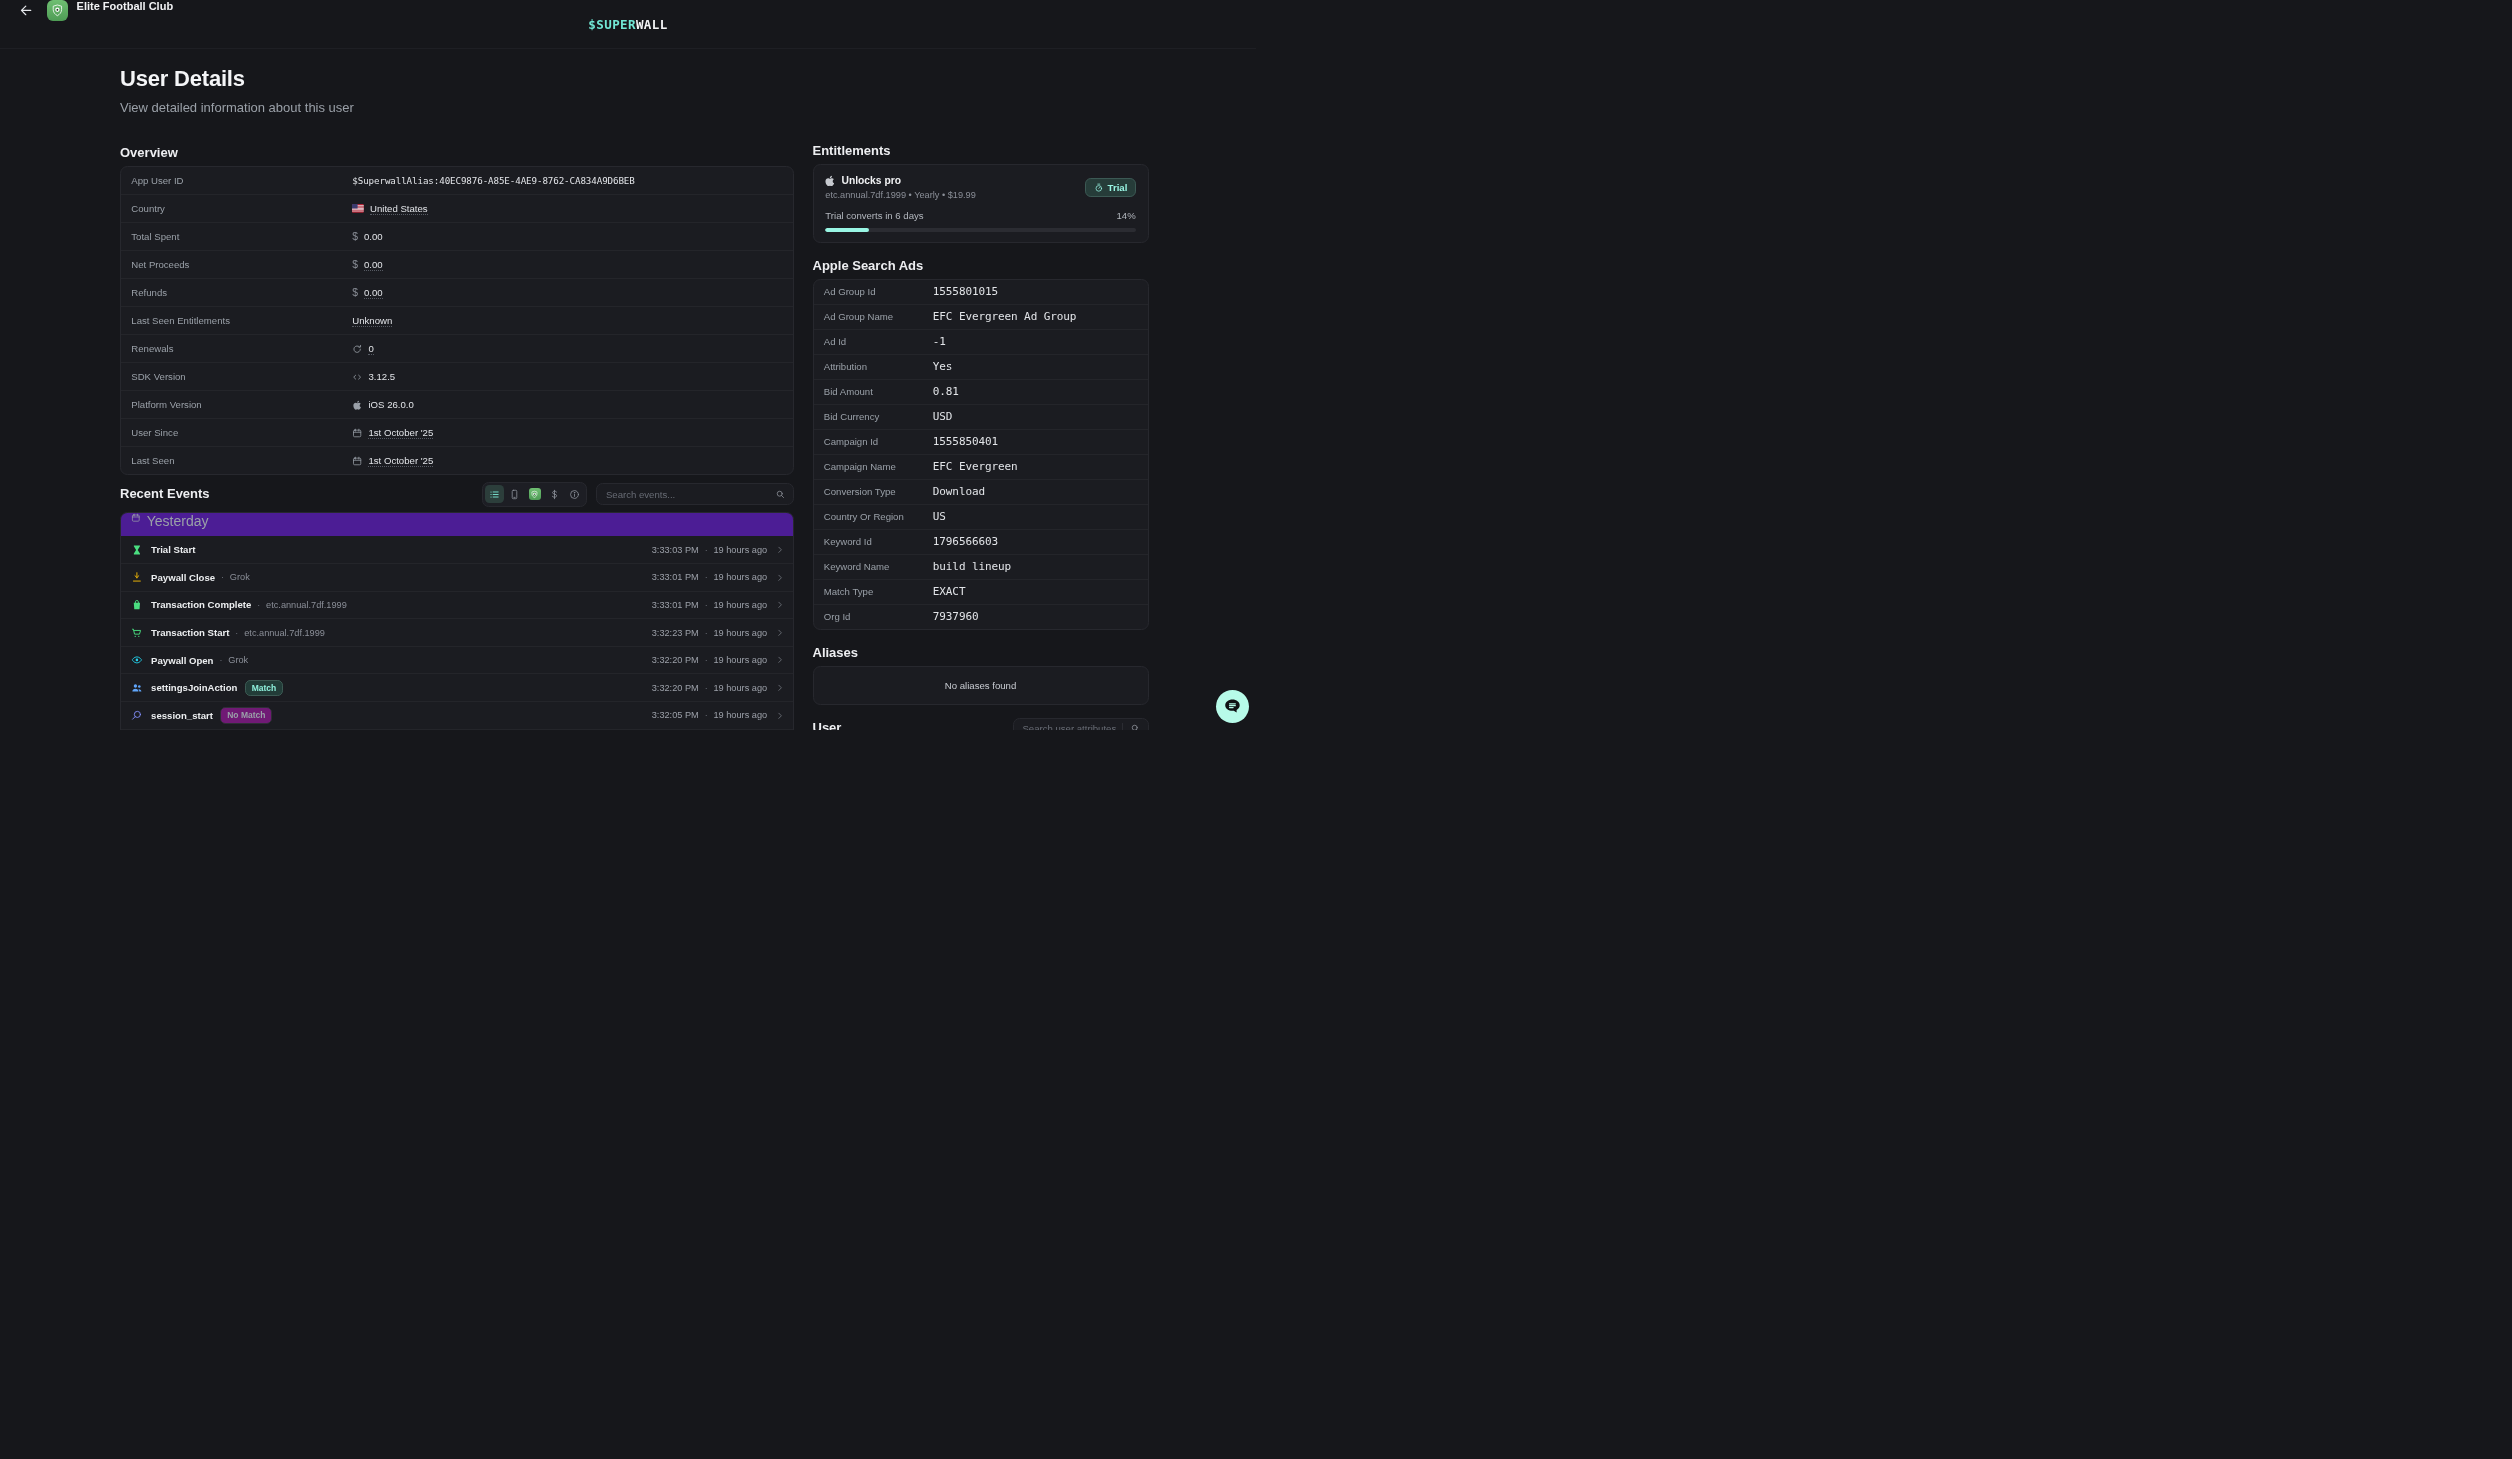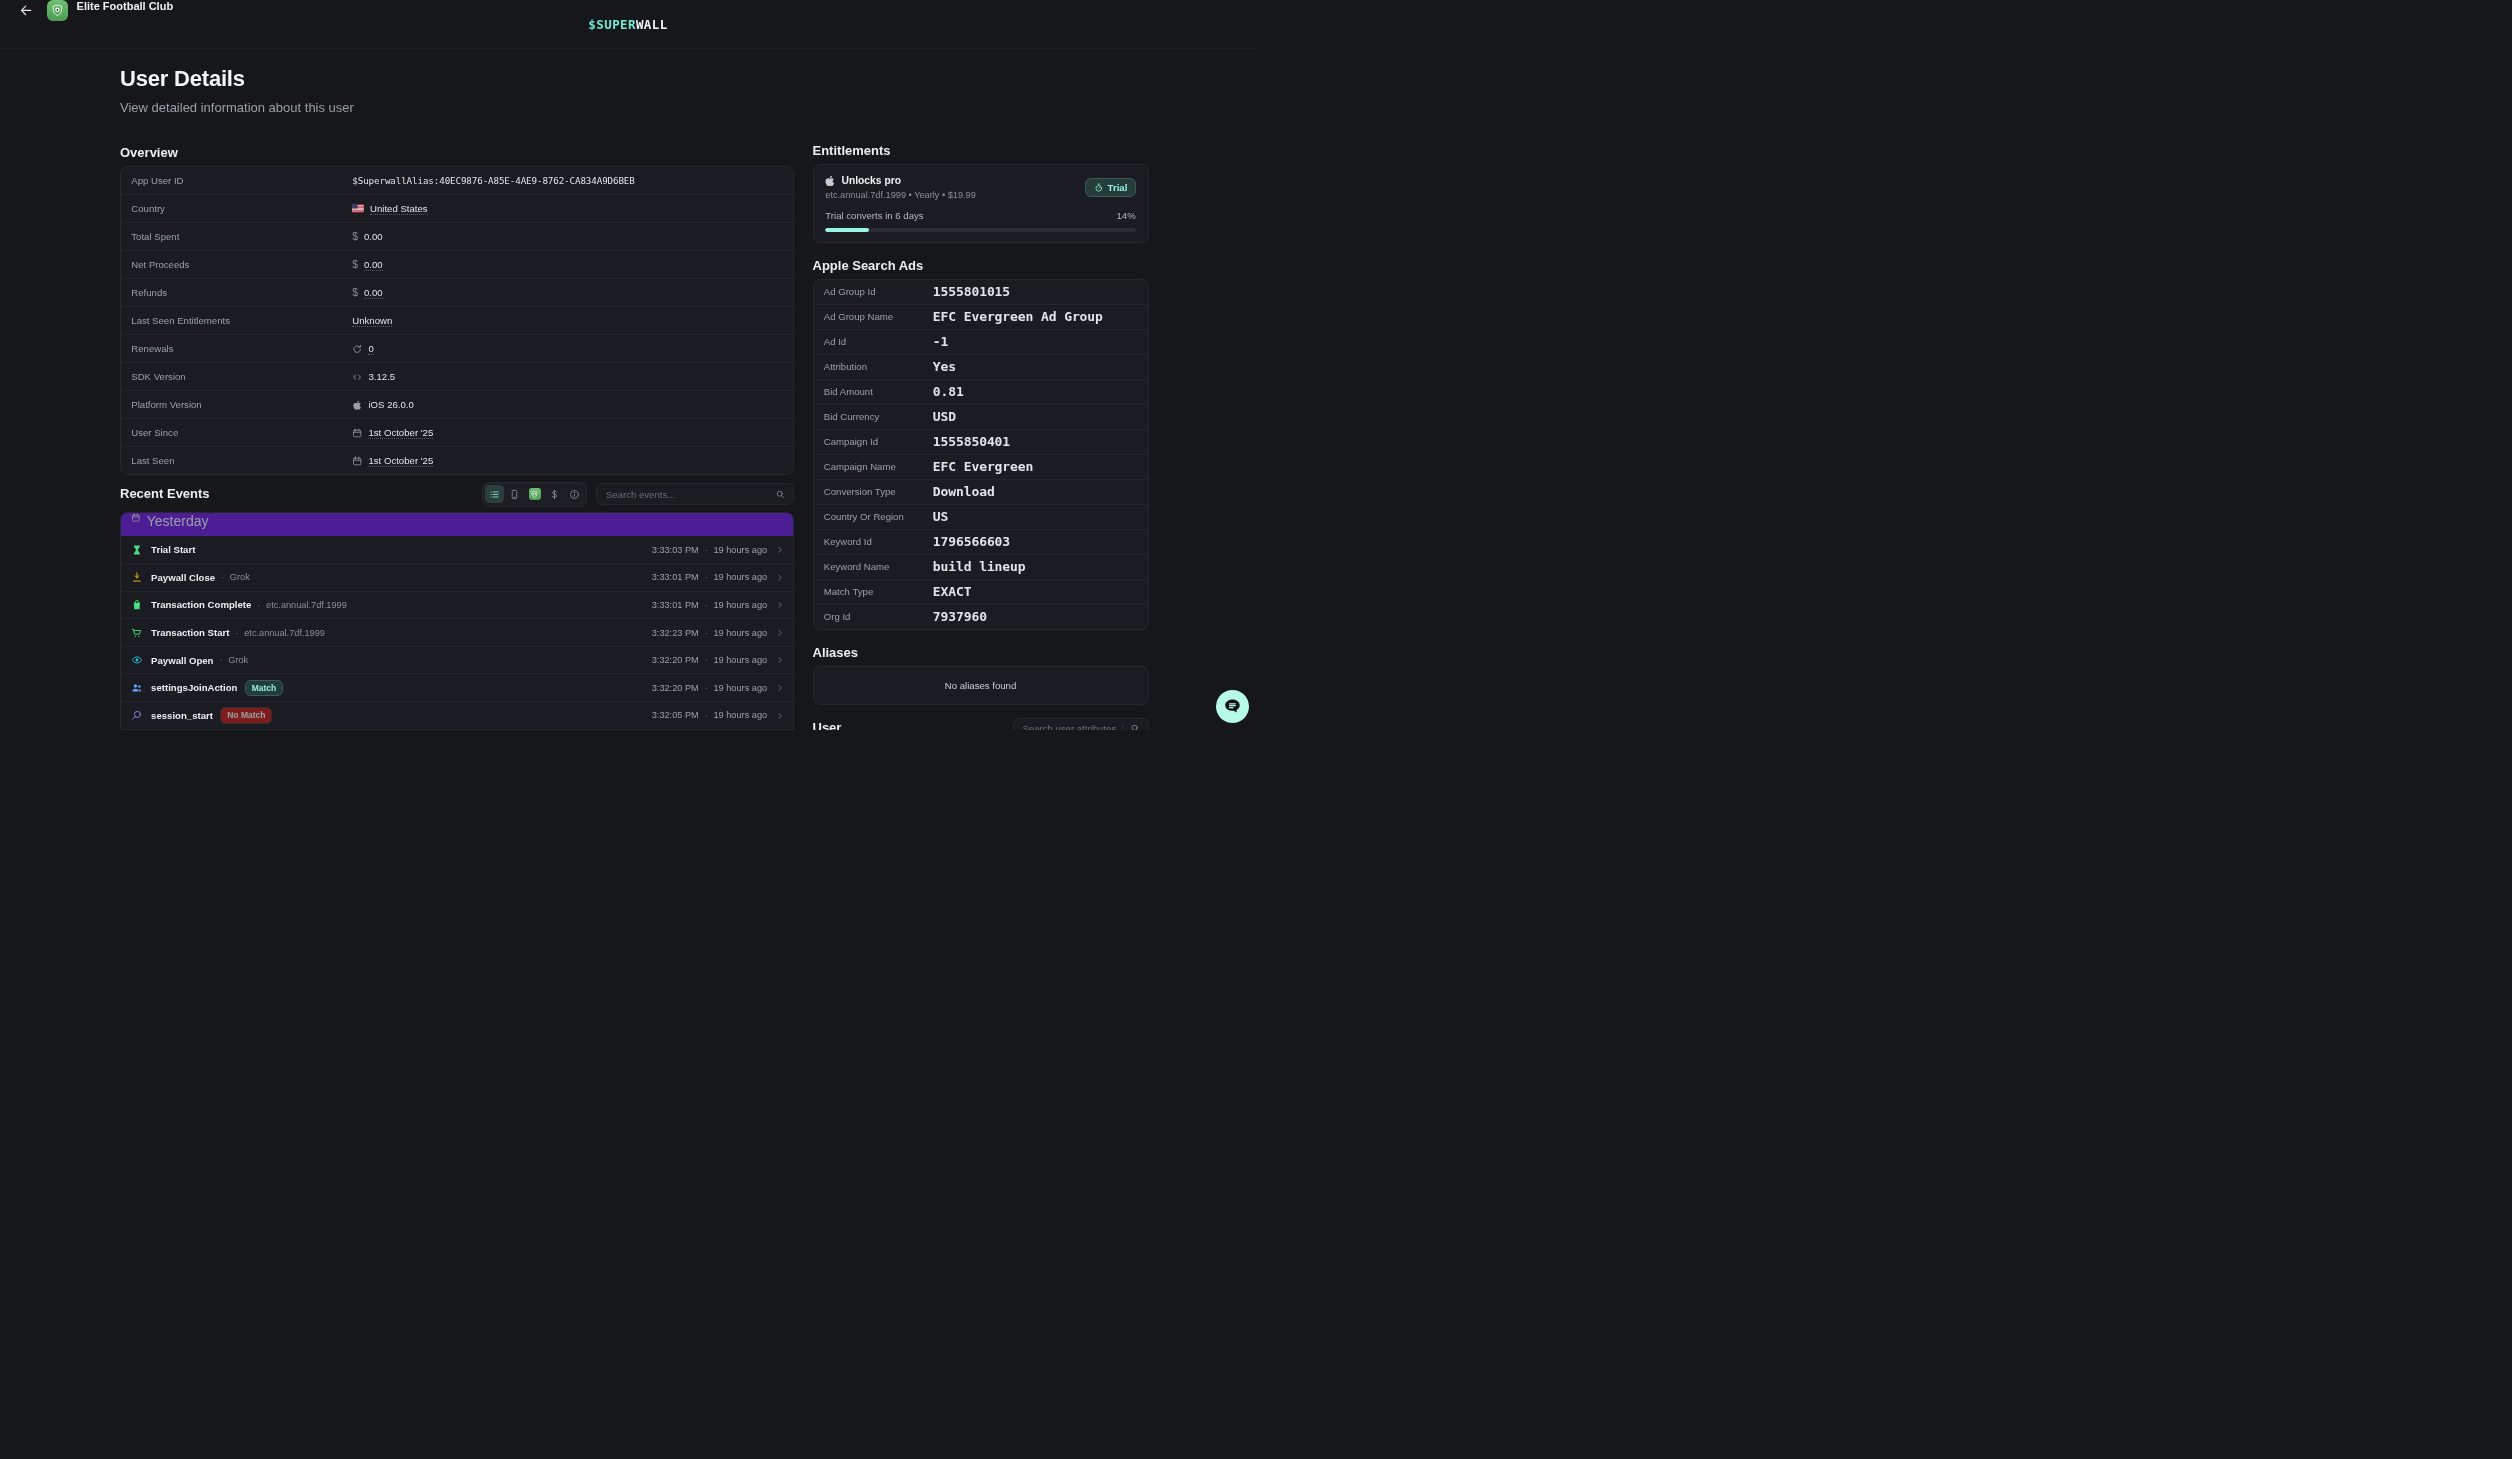--- a/index.html
+++ b/index.html
@@ -31,21 +31,21 @@
   .h-ov{margin-top:31px;}
   .col-right h2.h-asa,.col-right h2.h-ali{margin-top:16px;}
   
   .card{background:#1b1c21;border:0.7px solid #27282e;border-radius:7.4px;overflow:hidden;}
   .t-row{display:flex;align-items:center;height:27px;padding:0 10.3px;}
   .t-row + .t-row{border-top:0.7px solid #24252a;}
   .t-label{width:221px;flex:none;font-size:9.6px;color:#9aa0a8;}
   .t-value{display:flex;align-items:center;gap:5.9px;font-size:9.6px;font-weight:500;color:#e2e4e8;}
   .asa .t-row{height:24px;}
   .asa .t-label{width:109px;}
-  .asa .t-value{font-family:"DejaVu Sans Mono",monospace;font-size:13px;font-weight:700;letter-spacing:-0.1px;}
+  .asa .t-value{font-family:"DejaVu Sans Mono",monospace;font-size:11px;font-weight:400;letter-spacing:-0.1px;}
   .mono{font-family:"DejaVu Sans Mono",monospace;font-size:9.2px;font-weight:400;letter-spacing:-0.1px;}
   .dotted{border-bottom:0.7px dotted #565a63;padding-bottom:0.7px;}
   .v-icon{color:#9aa0a8;display:flex;align-items:center;}
   .v-icon svg{width:10.3px;height:10.3px;}
   .v-icon.flag svg{width:11.8px;height:8.9px;}
   .v-prefix{color:#8b8f98;font-size:10.3px;}
   
   .ent-card{padding:9.6px 11.8px 10.3px;}
   .ent-top{display:flex;align-items:center;justify-content:space-between;}
   .ent-title{display:flex;align-items:center;gap:6.6px;font-size:10.3px;font-weight:600;color:#f0f1f3;}
@@ -85,21 +85,21 @@
   .group-row svg{width:9.6px;height:9.6px;}
   .ev-row{height:26.6px;display:flex;align-items:center;padding:0 8.9px 0 10.3px;cursor:pointer;}
   .ev-row + .ev-row{border-top:0.7px solid #24252a;}
   .ev-icon{width:11.8px;height:11.8px;margin-right:8px;flex:none;}
   .ev-icon svg{width:11.8px;height:11.8px;}
   .ev-name{font-size:9.6px;font-weight:600;color:#eceef0;}
   .ev-sep{color:#6f737c;margin:0 5.9px;font-size:8.9px;}
   .ev-detail{font-size:9.2px;color:#8b8f98;}
   .ev-badge{margin-left:7.4px;font-size:8.5px;font-weight:600;padding:2.2px 5.9px;border-radius:5.2px;}
   .ev-badge.m{background:#223c38;border:0.7px solid #3d5a54;color:#8ff0dc;}
-  .ev-badge.nm{background:#7f1d1d;border:0.7px solid #2e2f36;color:#9aa0a8;}
+  .ev-badge.nm{background:#701a75;border:0.7px solid #2e2f36;color:#9aa0a8;}
   .ev-right{margin-left:auto;display:flex;align-items:center;font-size:9.2px;color:#9ca0a9;}
   .ev-right .chev{color:#70747d;margin-left:7.4px;display:flex;}
   .ev-right .chev svg{width:9.6px;height:9.6px;}
   
   .empty-card{height:37px;display:flex;align-items:center;justify-content:center;
               font-size:9.6px;color:#c9ccd2;}
   .user-row{margin-top:13.3px;display:flex;align-items:center;justify-content:space-between;}
   .user-row h2{margin:0;}
   .user-search{width:136px;height:20.7px;}
   

